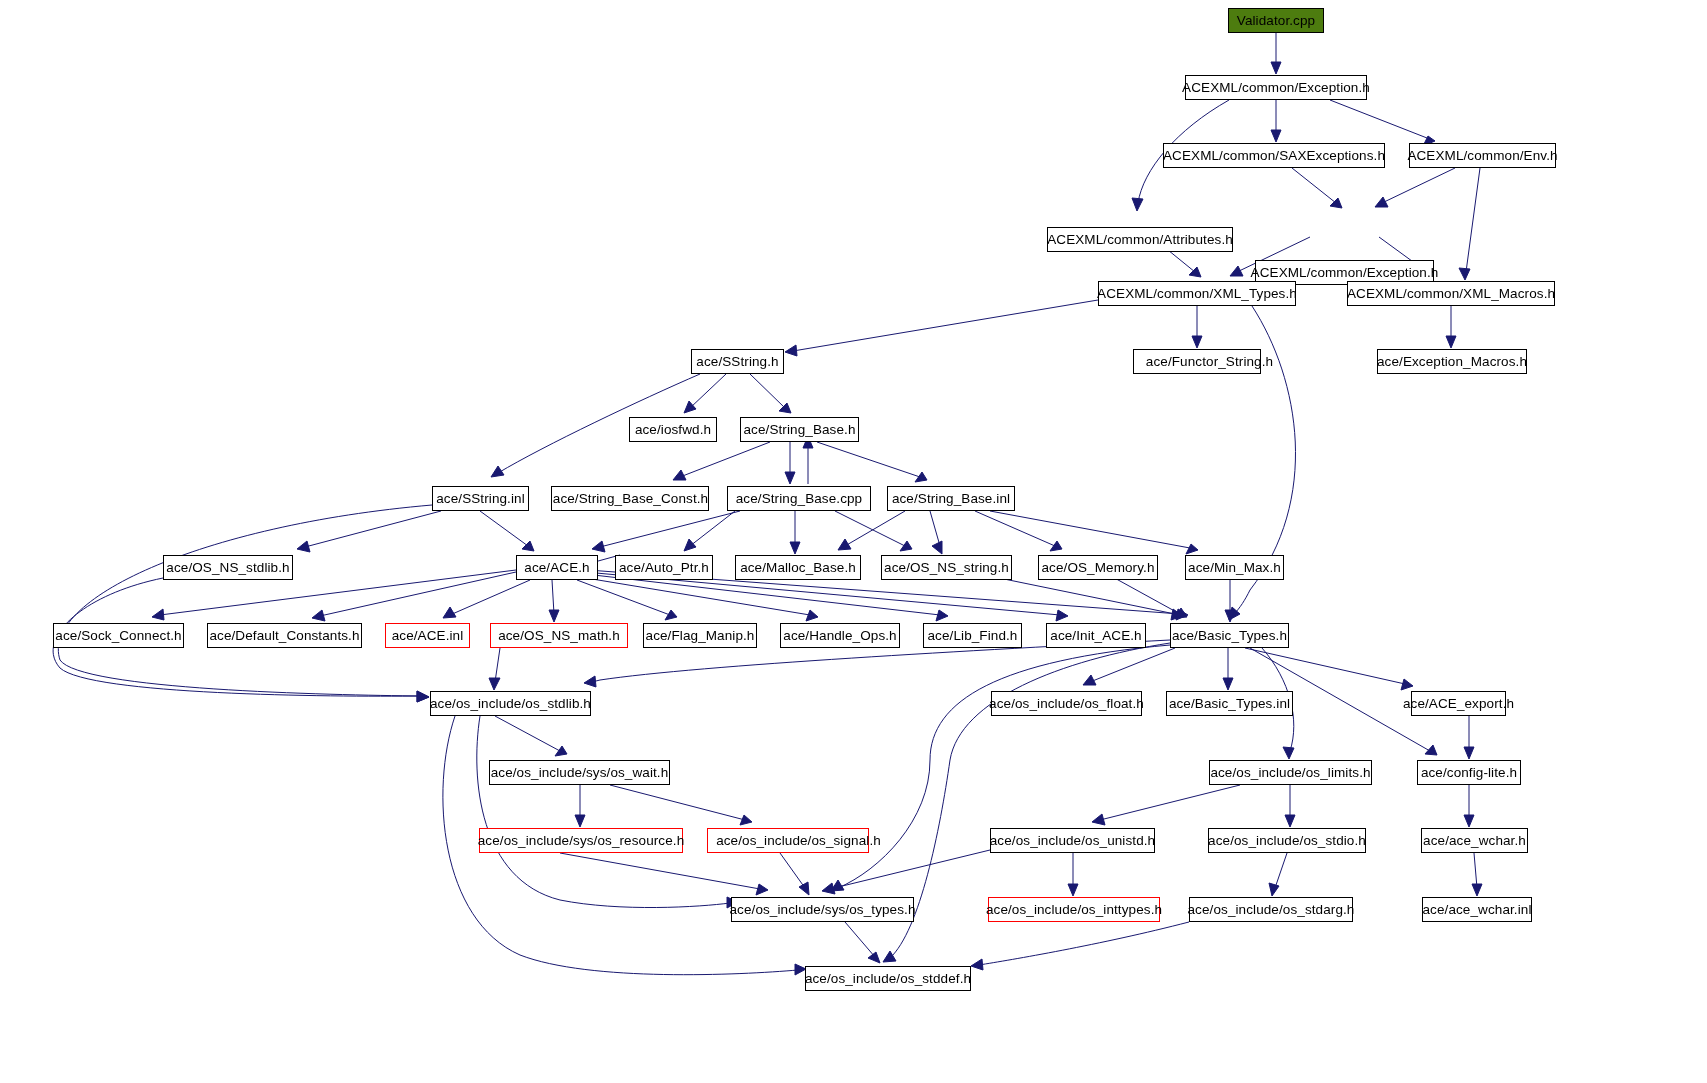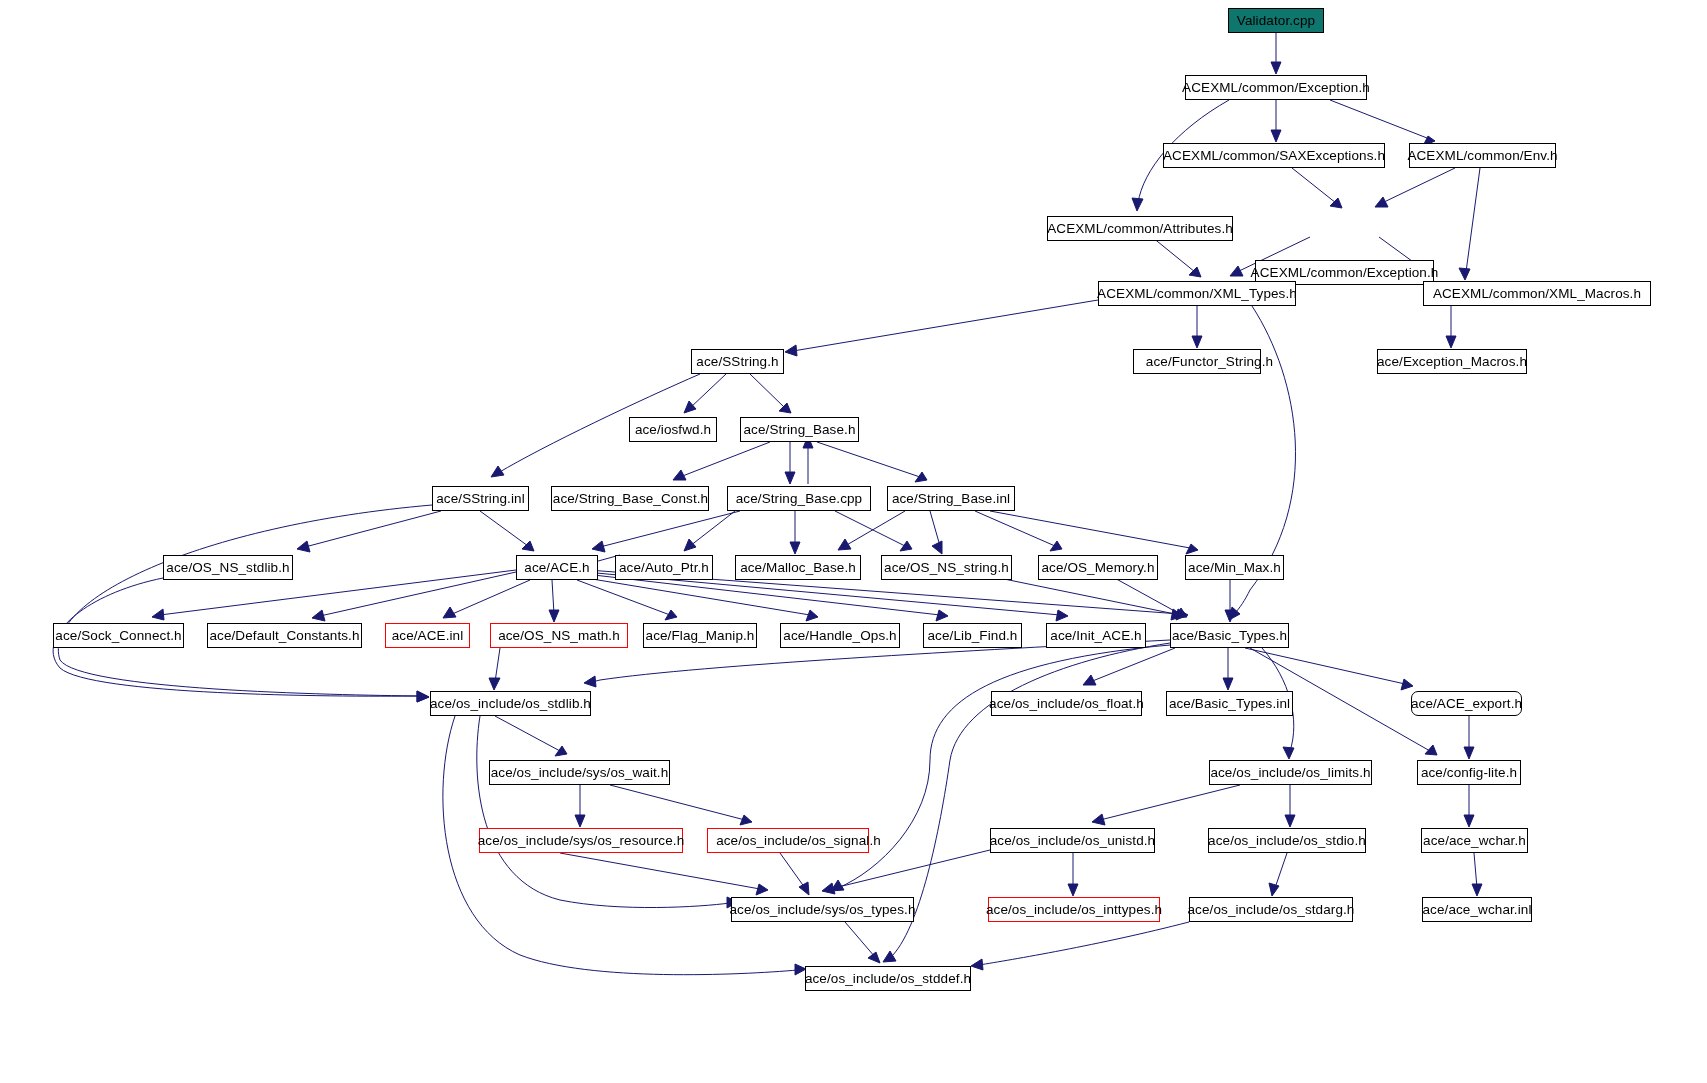--- a/index.html
+++ b/index.html
@@ -4,21 +4,21 @@
 <title>Validator.cpp include dependency graph</title>
 <style>
   html,body{margin:0;padding:0;background:#ffffff;}
   #canvas{position:relative;width:1707px;height:1083px;overflow:hidden;
           font-family:"Liberation Sans","DejaVu Sans",sans-serif;background:#fff;}
   svg.edges{position:absolute;left:0;top:0;width:1707px;height:1083px;overflow:visible;}
   .node{position:absolute;box-sizing:border-box;background:#ffffff;border:1px solid #000000;
         display:flex;align-items:center;justify-content:center;white-space:nowrap;
         font-size:13.5px;color:#000000;line-height:1;letter-spacing:0.1px;
         height:25px;padding:0 7px;}
-  .node.root{background:#0f766e;border-color:#000000;}
+  .node.root{background:#4d7c0f;border-color:#000000;}
   .node.warn{border:1px solid #ff0000;}
   .node span{pointer-events:none;}
 </style>
 </head>
 <body>
 
 <div id="canvas">
   <svg class="edges" id="edge-svg">
       <path d="M1276,33 L1276,66" fill="none" stroke="#191970" stroke-width="1"></path>
       <polygon points="1276,74 1271,62 1281,62" fill="#191970" stroke="#191970" stroke-width="1"></polygon>
@@ -171,30 +171,30 @@
       </div>
       <div class="node" style="left: 1185px; top: 75px; width: 182px;">
         <span>ACEXML/common/Exception.h</span>
       </div>
       <div class="node" style="left: 1163px; top: 143px; width: 222px;">
         <span>ACEXML/common/SAXExceptions.h</span>
       </div>
       <div class="node" style="left: 1409px; top: 143px; width: 147px;">
         <span>ACEXML/common/Env.h</span>
       </div>
-      <div class="node" style="left: 1047px; top: 216px; width: 186px;">
+      <div class="node" style="left: 1047px; top: 227px; width: 186px;">
         <span>ACEXML/common/Attributes.h</span>
       </div>
       <div class="node" style="left: 1255px; top: 212px; width: 179px; margin-top: 48px;">
         <span>ACEXML/common/Exception.h</span>
       </div>
       <div class="node" style="left: 1098px; top: 281px; width: 198px;">
         <span>ACEXML/common/XML_Types.h</span>
       </div>
-      <div class="node" style="left: 1423px; top: 281px; width: 228px;">
+      <div class="node" style="left: 1347px; top: 281px; width: 208px;">
         <span>ACEXML/common/XML_Macros.h</span>
       </div>
       <div class="node" style="left: 1133px; top: 349px; width: 128px; padding-left: 32px;">
         <span>ace/Functor_String.h</span>
       </div>
       <div class="node" style="left: 1377px; top: 349px; width: 150px;">
         <span>ace/Exception_Macros.h</span>
       </div>
       <div class="node" style="left: 691px; top: 349px; width: 93px;">
         <span>ace/SString.h</span>
@@ -267,21 +267,21 @@
       </div>
       <div class="node" style="left: 430px; top: 691px; width: 161px;">
         <span>ace/os_include/os_stdlib.h</span>
       </div>
       <div class="node" style="left: 991px; top: 691px; width: 151px;">
         <span>ace/os_include/os_float.h</span>
       </div>
       <div class="node" style="left: 1166px; top: 691px; width: 127px;">
         <span>ace/Basic_Types.inl</span>
       </div>
-      <div class="node" style="left: 1411px; top: 691px; width: 111px; border-radius: 7px;">
+      <div class="node" style="left: 1411px; top: 691px; width: 95px;">
         <span>ace/ACE_export.h</span>
       </div>
       <div class="node" style="left: 489px; top: 760px; width: 181px;">
         <span>ace/os_include/sys/os_wait.h</span>
       </div>
       <div class="node" style="left: 1209px; top: 760px; width: 163px;">
         <span>ace/os_include/os_limits.h</span>
       </div>
       <div class="node" style="left: 1417px; top: 760px; width: 104px;">
         <span>ace/config-lite.h</span>

